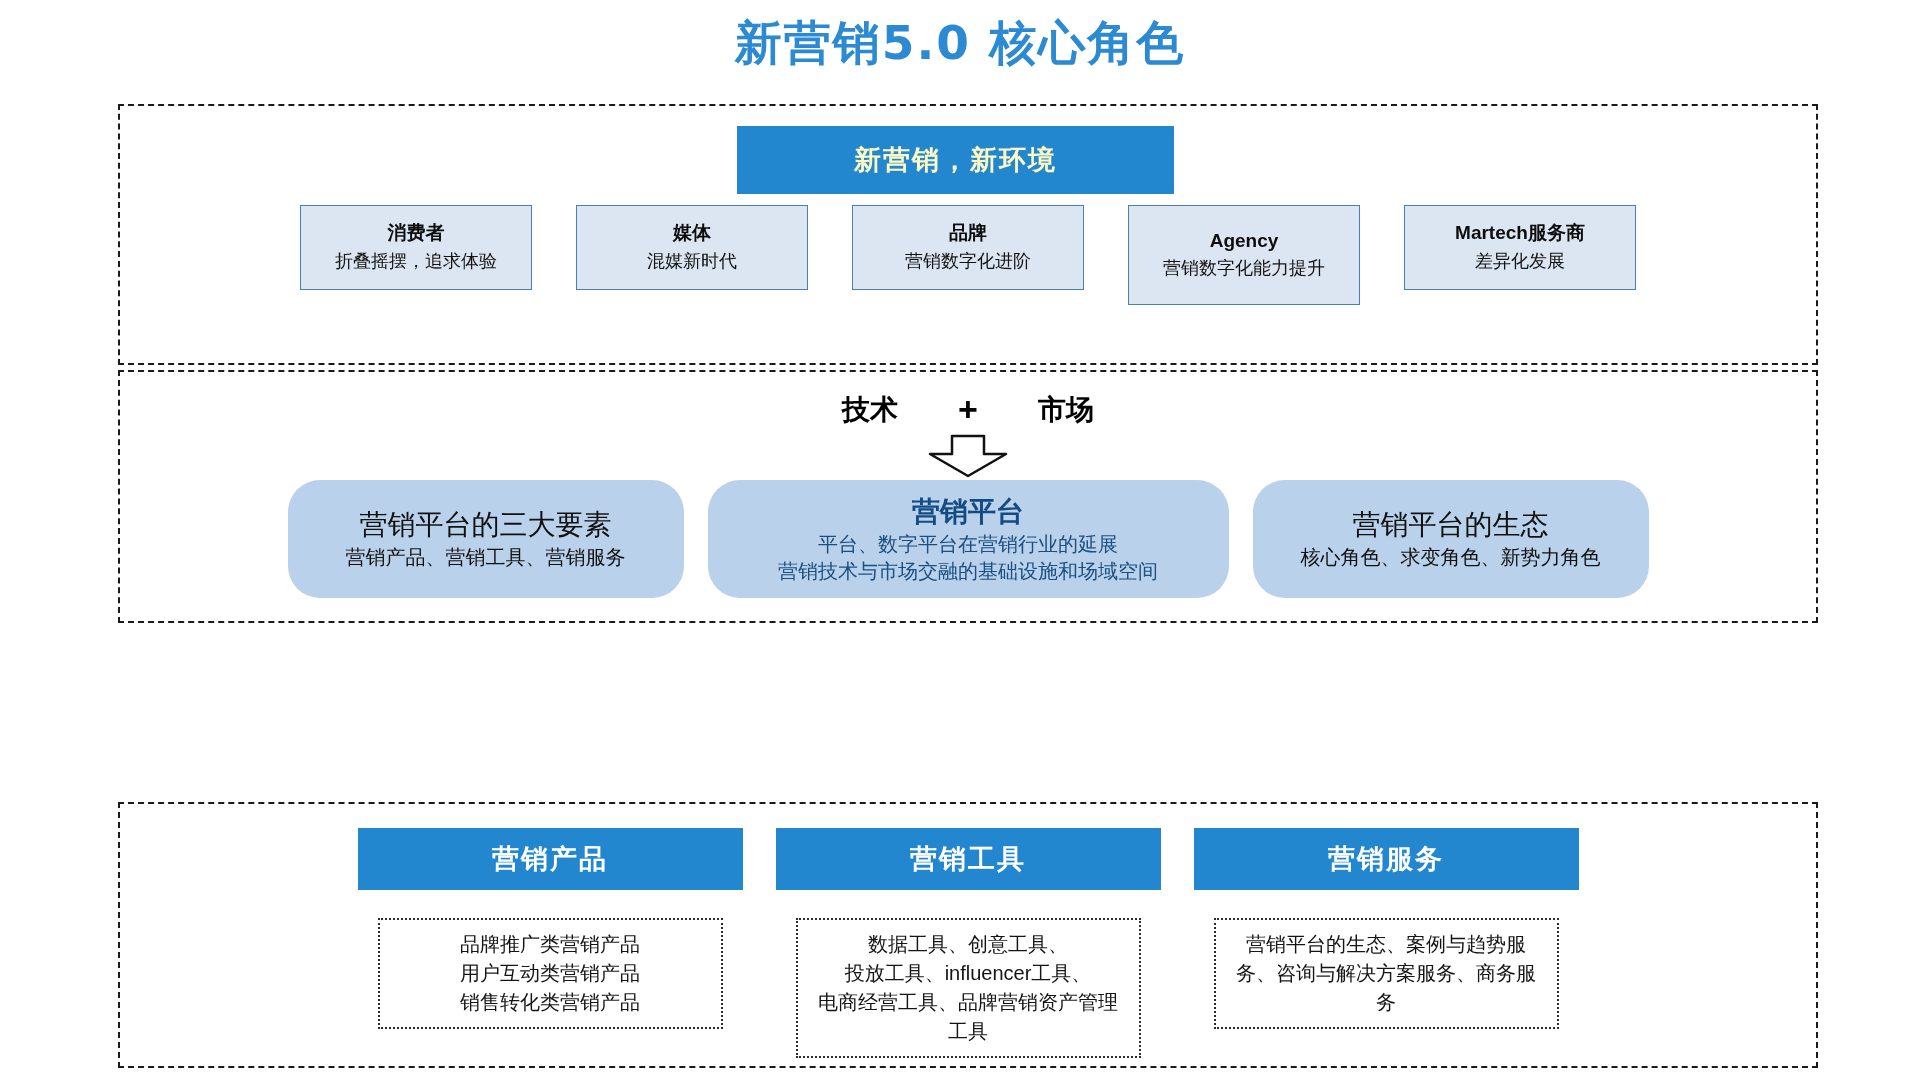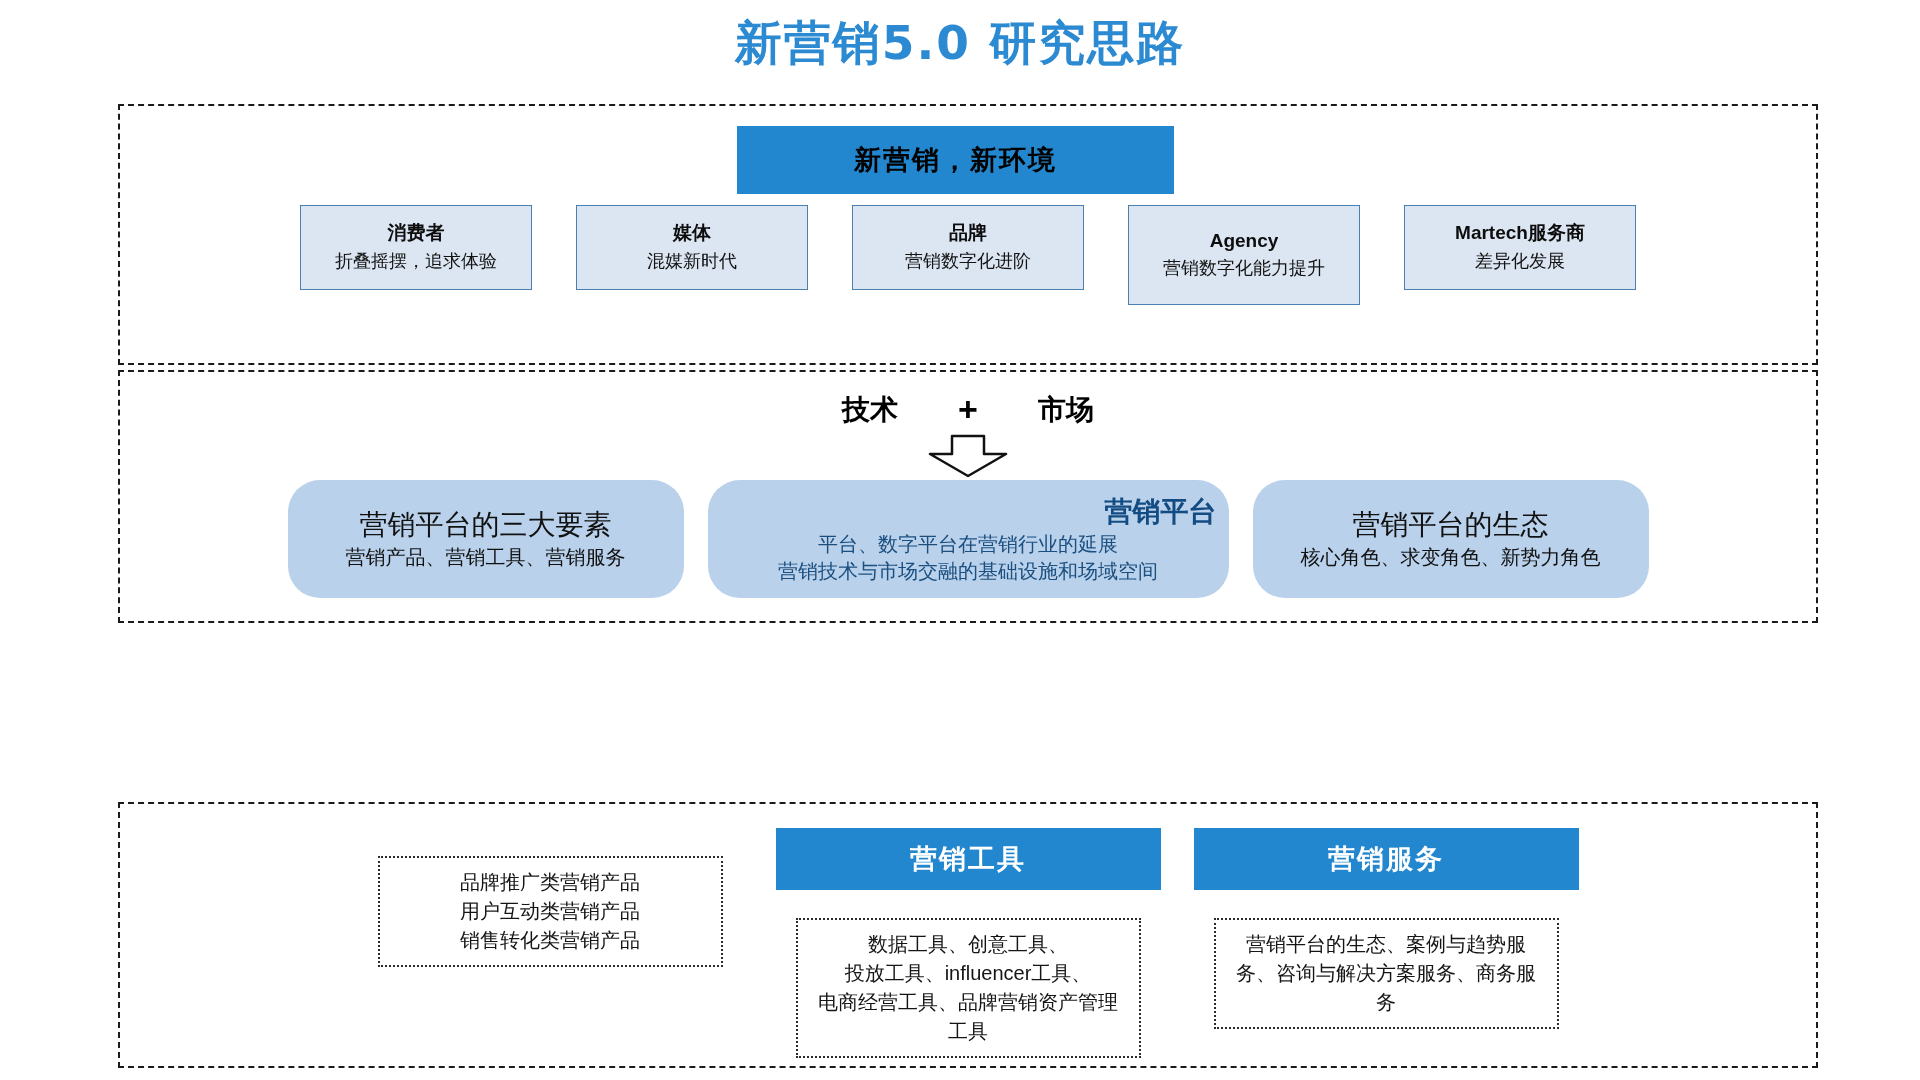--- a/index.html
+++ b/index.html
@@ -41,21 +41,21 @@
     background: #fff;
   }
   .sec1 { left: 118px; top: 104px; width: 1700px; height: 261px; }
   .sec2 { left: 118px; top: 370px; width: 1700px; height: 253px; }
   .sec3 { left: 118px; top: 634px; width: 1700px; height: 160px; }
   .sec4 { left: 118px; top: 802px; width: 1700px; height: 266px; }
 
   
   .banner {
     background: #2287CE;
-    color: #000000;
+    color: #fef9c3;
     font-weight: bold;
     display: flex;
     align-items: center;
     justify-content: center;
     box-sizing: border-box;
     letter-spacing: 2px;
     font-family: Liberation Mono, monospace;
   }
   .banner-top {
     position: absolute;
@@ -158,21 +158,21 @@
     font-size: 28px;
     line-height: 1.25;
     color: #111;
   }
   .plat-box .pb-sub {
     font-size: 20px;
     line-height: 1.35;
     color: #111;
     margin-top: 2px;
   }
-  .plat-mid .pb-title { color: #134b83; font-weight: bold; text-align: right; }
+  .plat-mid .pb-title { color: #134b83; font-weight: bold; }
   .plat-mid .pb-sub   { color: #1b4f80; }
 
   
   .chip-row {
     position: absolute;
     left: 0;
     top: 86px;
     width: 100%;
     display: flex;
     justify-content: center;
@@ -231,21 +231,21 @@
     color: #151515;
     white-space: pre-line;
   }
   .pillar-body.narrow { width: 345px; margin-left: auto; margin-right: auto; }
 </style>
 </head>
 <body>
 
 <div class="page">
 
-  <div class="title">新营销5.0 研究思路</div>
+  <div class="title">新营销5.0 核心角色</div>
 
   <div class="section sec1">
 
     <div class="banner banner-top">新营销，新环境</div>
 
     <div class="role-row">
 
       <div class="role-card rc-h2">
         <div class="rc-title">消费者</div>
         <div class="rc-sub">折叠摇摆，追求体验</div>
@@ -306,20 +306,21 @@
 
     </div>
   </div>
 
 
   <div class="section sec4">
 
     <div class="pillar-row">
 
       <div class="pillar">
+        <div class="pillar-head">营销产品</div>
         <div class="pillar-body narrow">品牌推广类营销产品
 用户互动类营销产品
 销售转化类营销产品</div>
       </div>
 
       <div class="pillar">
         <div class="pillar-head">营销工具</div>
         <div class="pillar-body narrow">数据工具、创意工具、
 投放工具、influencer工具、
 电商经营工具、品牌营销资产管理工具</div>

